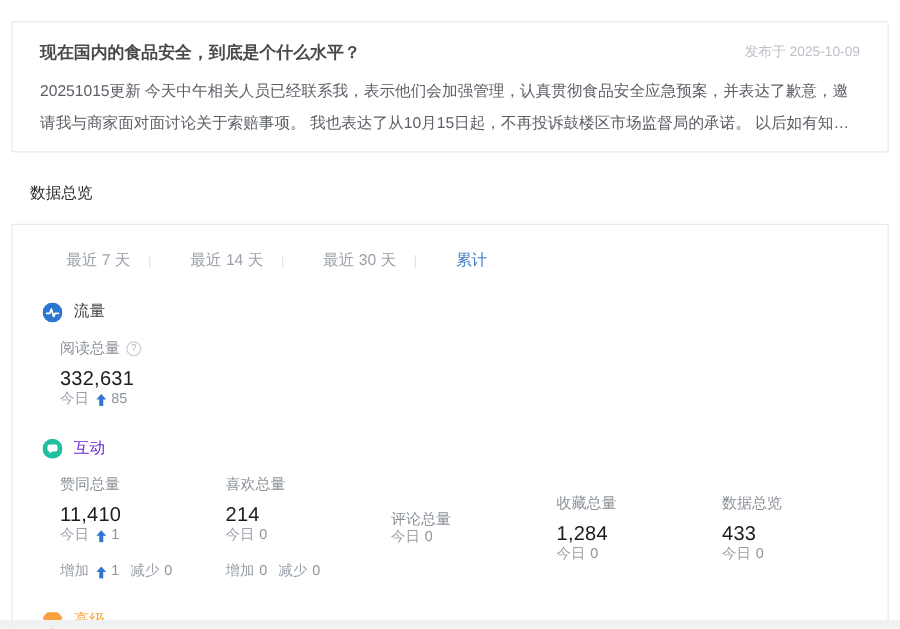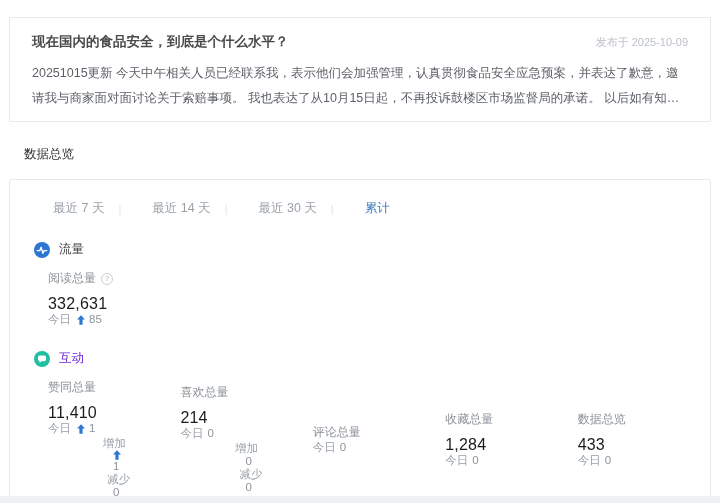--- a/index.html
+++ b/index.html
@@ -37,21 +37,21 @@
 
   .metrics { display:flex; margin:12px 0 0 22px;align-items:center; }
   .metric { width:135px; }
   .m-label-row { display:flex; align-items:center; font-size:12px; color:#8b9198; }
   .help-icon { width:12px; height:12px; border:1px solid #c9ced6; border-radius:50%;
                margin-left:5px; display:inline-flex; align-items:center; justify-content:center;
                font-size:8px; color:#aeb5bd; cursor:pointer; }
   .help-icon::after { content:"?"; }
   .m-value { font-size:16px; color:#1c1c1c; margin-top:8px; letter-spacing:0.2px; }
   .m-sub { font-size:11.5px; color:#99a0a8; margin-top:0; display:flex; align-items:center; line-height:13px; }
-  .m-sub + .m-sub { margin-top:2px;flex-direction:column; }
+  .m-sub + .m-sub { margin-top:16px; }
   .m-sub .num { margin-left:4px; color:#8d949c; }
   .m-sub .lbl2 { margin-left:9px; }
   .up-arrow { display:inline-flex; margin-left:6px; }
 
   
   .watermark { position:absolute; right:16px; bottom:14px; font-size:23px; font-weight:bold;
                color:#dcdcdc; text-shadow:1px 1px 0 #fbfbfb, -1px -1px 0 #c3c3c3; letter-spacing:1px; }
 
   
   .bottom-strip { position:absolute; left:0; right:0; bottom:0; height:7px; background:#f0f1f3; z-index:9; }

